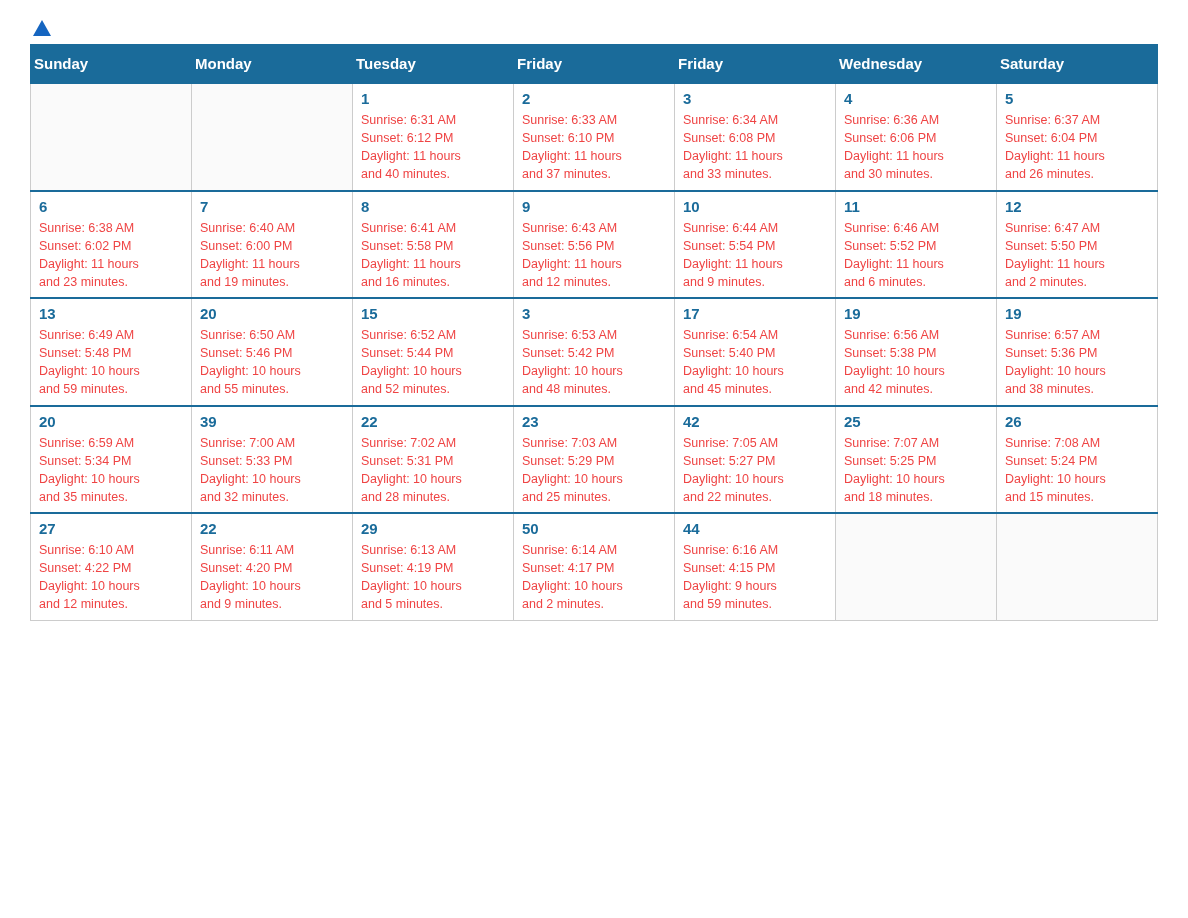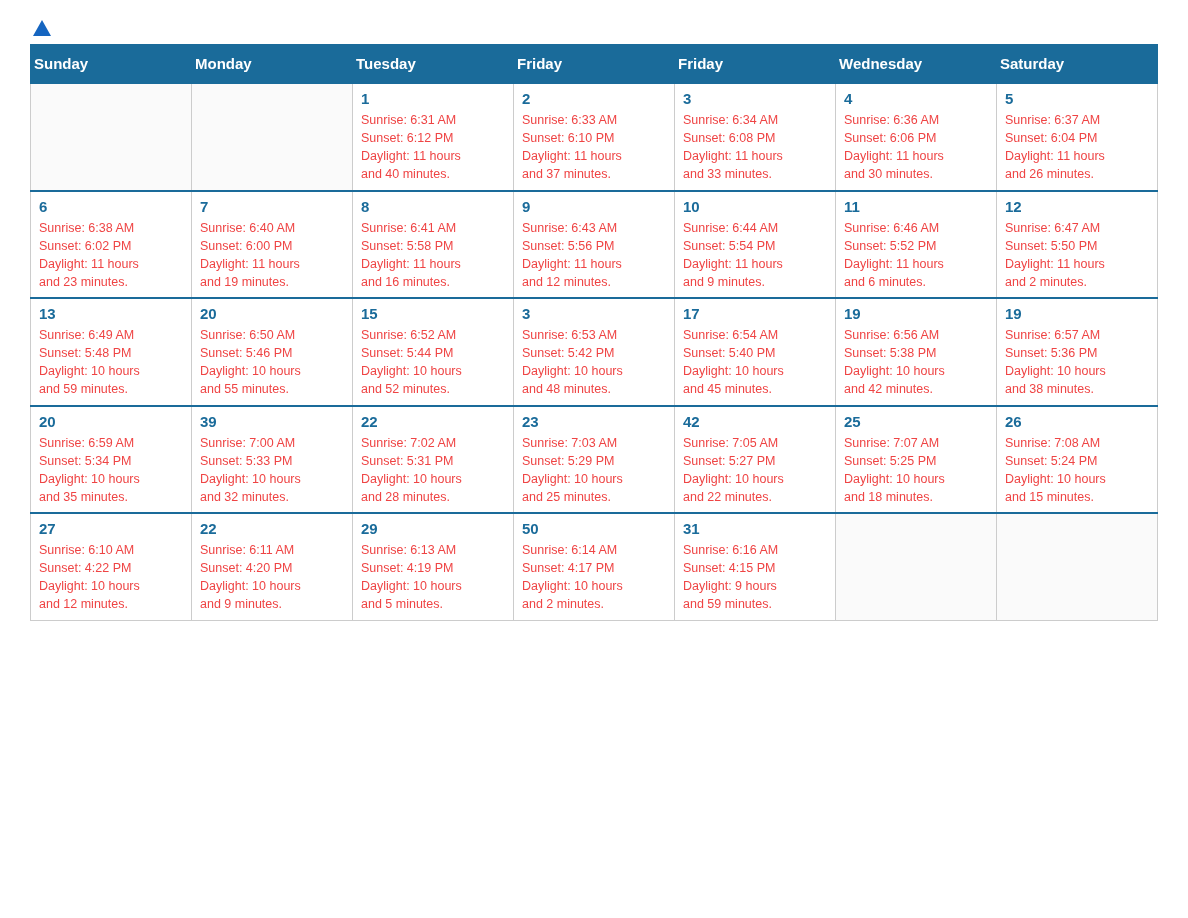--- a/index.html
+++ b/index.html
@@ -237,20 +237,20 @@
         </td>
         <td>
           <span class="day-number">29</span>
           <div class="day-info">Sunrise: 6:13 AM<br>Sunset: 4:19 PM<br>Daylight: 10 hours<br>and 5 minutes.</div>
         </td>
         <td>
           <span class="day-number">50</span>
           <div class="day-info">Sunrise: 6:14 AM<br>Sunset: 4:17 PM<br>Daylight: 10 hours<br>and 2 minutes.</div>
         </td>
         <td>
-          <span class="day-number">31</span>
+          <span class="day-number">44</span>
           <div class="day-info">Sunrise: 6:16 AM<br>Sunset: 4:15 PM<br>Daylight: 9 hours<br>and 59 minutes.</div>
         </td>
         <td class="empty-cell"></td>
         <td class="empty-cell"></td>
       </tr>
     </tbody>
 </table>
 
 </body></html>

